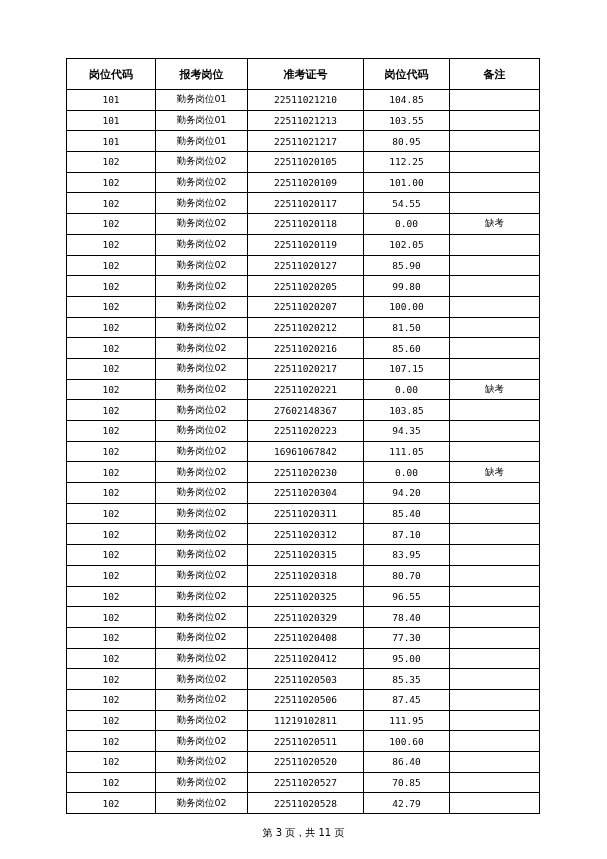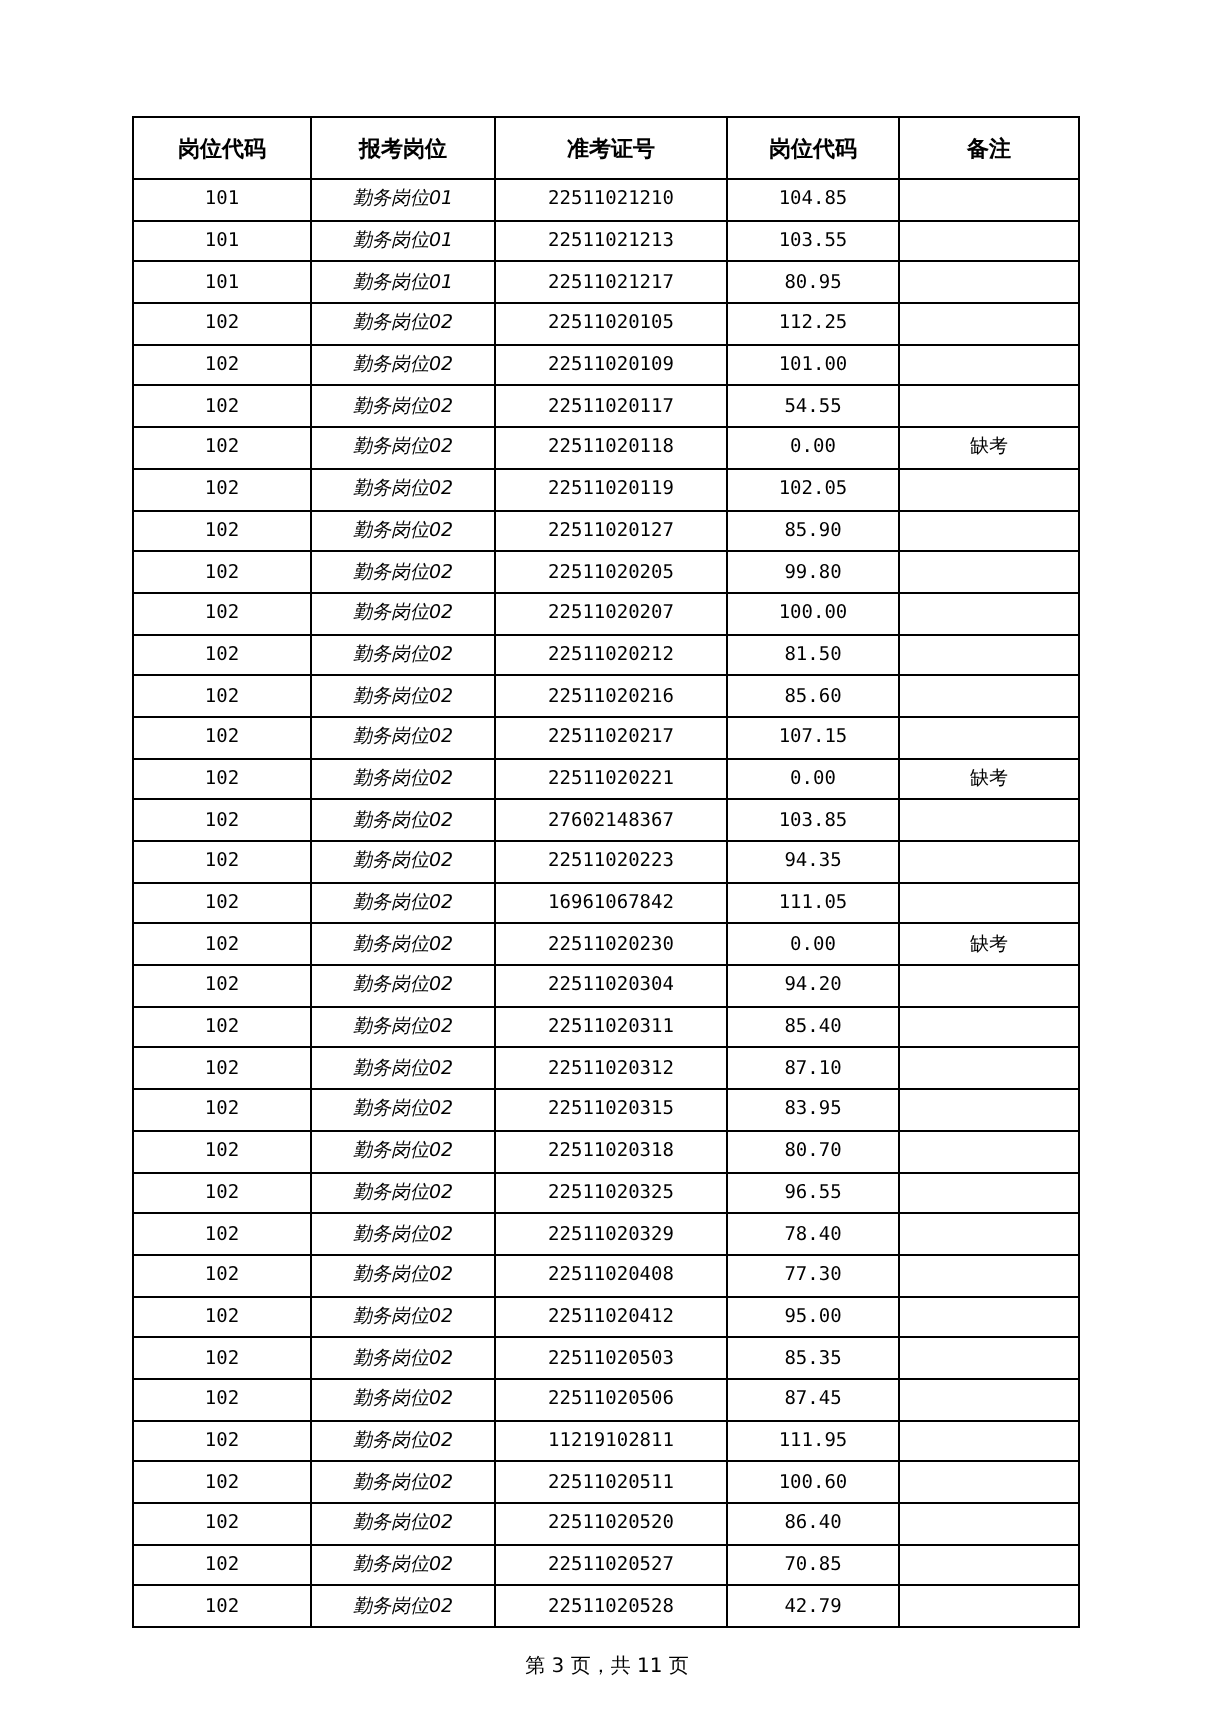--- a/index.html
+++ b/index.html
@@ -9,21 +9,21 @@
       position:absolute; left:66px; top:58px;
       border-collapse:collapse; table-layout:fixed;
       width:473px;
     }
     table.score td, table.score th {
       border:1px solid #000; text-align:center; padding:0;
       font-size:10px; overflow:hidden; white-space:nowrap;
     }
     table.score th { height:30px; font-weight:bold; font-size:11px; }
     table.score td { height:19.7px; font-family:"DejaVu Sans Mono","Liberation Mono", monospace; font-size:9.5px; }
-    table.score td.pos-name { font-family:"DejaVu Sans", sans-serif;font-style:italic; }
+    table.score td.pos-name { font-family:"DejaVu Sans", sans-serif; }
     table.score td.remark { font-family:Liberation Sans, sans-serif; }
     .footer {
       position:absolute; left:0; width:607px; top:826px;
       text-align:center; font-size:10px;
     }
   </style>
 </head>
 <body>
 
 <table class="score">

